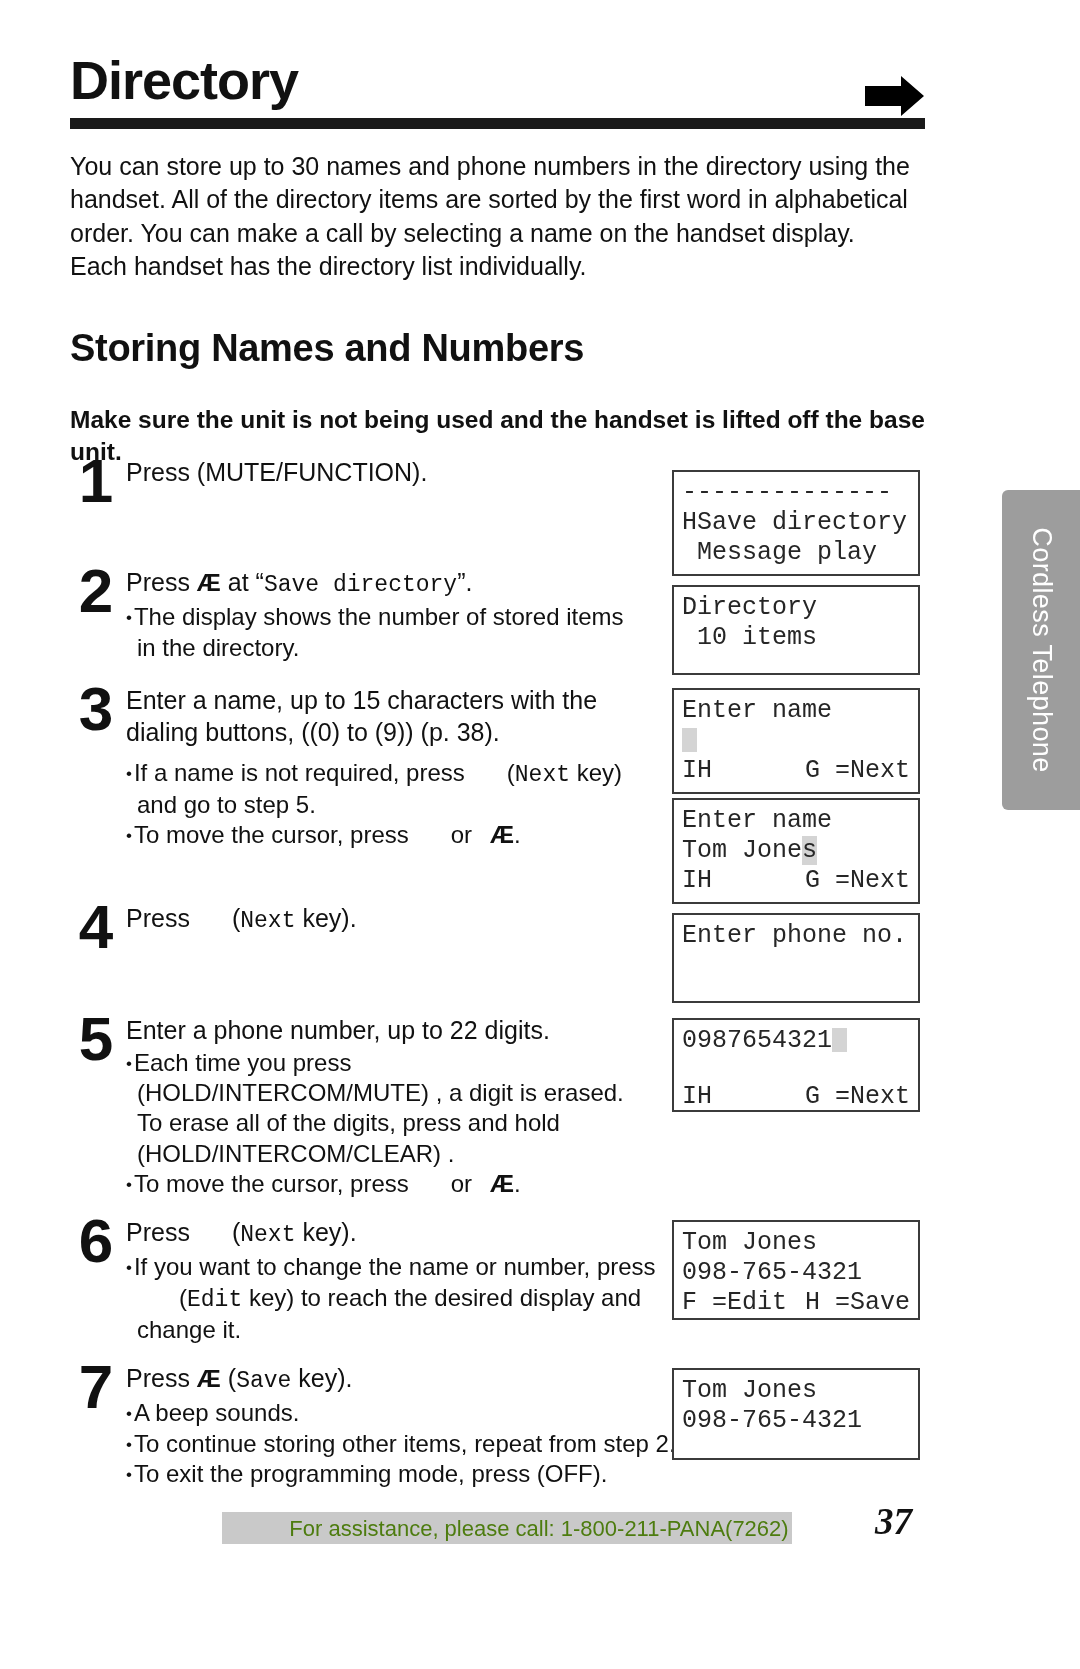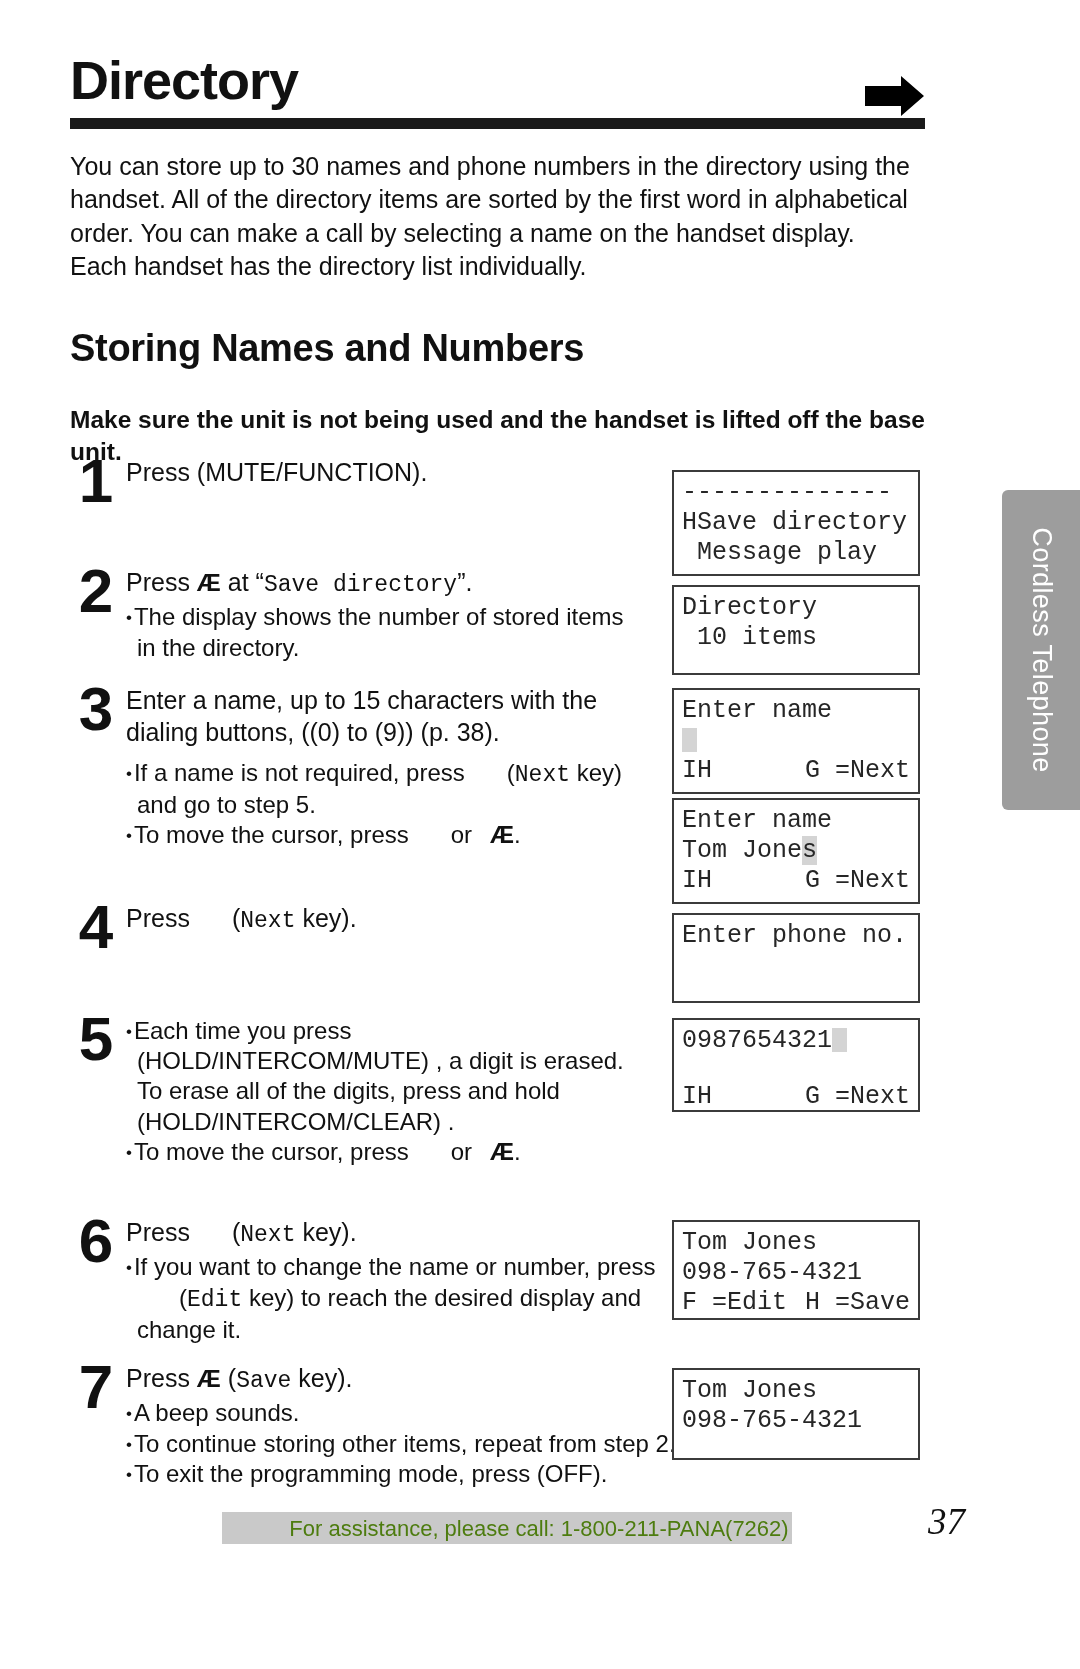--- a/index.html
+++ b/index.html
@@ -128,22 +128,22 @@
   .footer-text{
     position:absolute;left:222px;top:1513px;
     width:570px;height:32px;
     line-height:32px;
     text-align:center;
     font-size:22px;font-weight:normal;
     color:#4d7c0f;
     padding-left:32px;
   }
   .page-no{
-    position:absolute;left:928px;top:1500px;
-    font-size:37px;font-weight:normal;font-style:italic;
+    position:absolute;left:875px;top:1500px;
+    font-size:37px;font-weight:bold;font-style:italic;
     font-family:"Liberation Serif",serif;
   }
 </style>
 </head>
 <body>
 
 <div class="page">
 
   <div class="side-tab">
     <span>Cordless Telephone</span>
@@ -199,20 +199,21 @@
   <div class="step" style="left:70px;top:898px;width:600px;">
     <div class="num">4</div>
     <div class="body">
       <div class="lead"><span>Press</span><span class="gap"></span><span>(</span><span class="mono">Next</span><span> key).</span></div>
     </div>
   </div>
 
   <div class="step" style="left:70px;top:1010px;width:600px;">
     <div class="num">5</div>
     <div class="body">
+      <div class="lead">Enter a phone number, up to 22 digits.</div>
       <div class="bullets">
         <div>Each time you press</div>
         <div class="cont">(HOLD/INTERCOM/MUTE) , a digit is erased.</div>
         <div class="cont">To erase all of the digits, press and hold</div>
         <div class="cont">(HOLD/INTERCOM/CLEAR) .</div>
         <div><span>To move the cursor, press</span><span class="gap"></span><span>or</span><span class="gap-sm"></span><b class="sym">Æ</b><span>.</span></div>
       </div>
     </div>
   </div>
 

